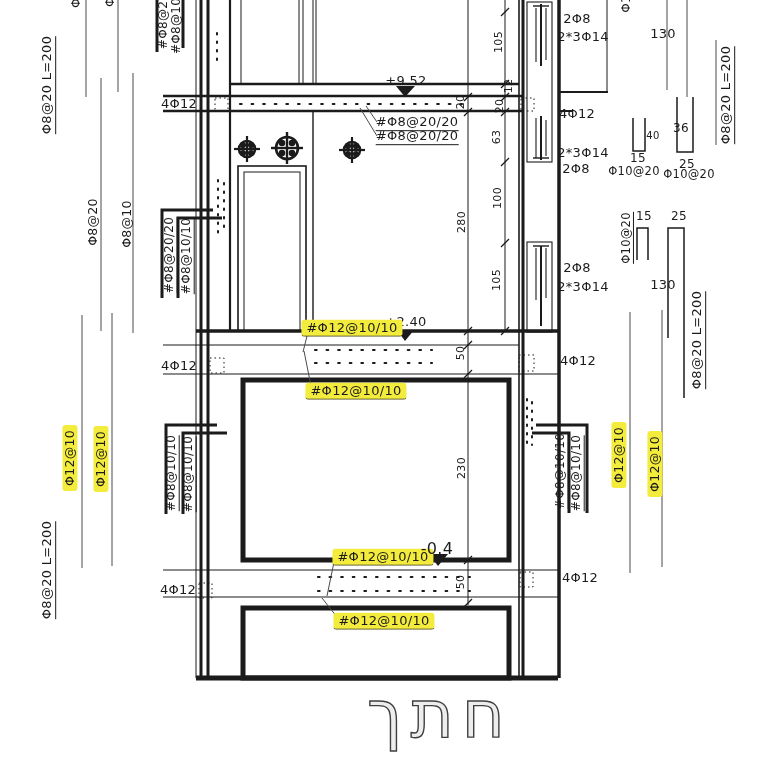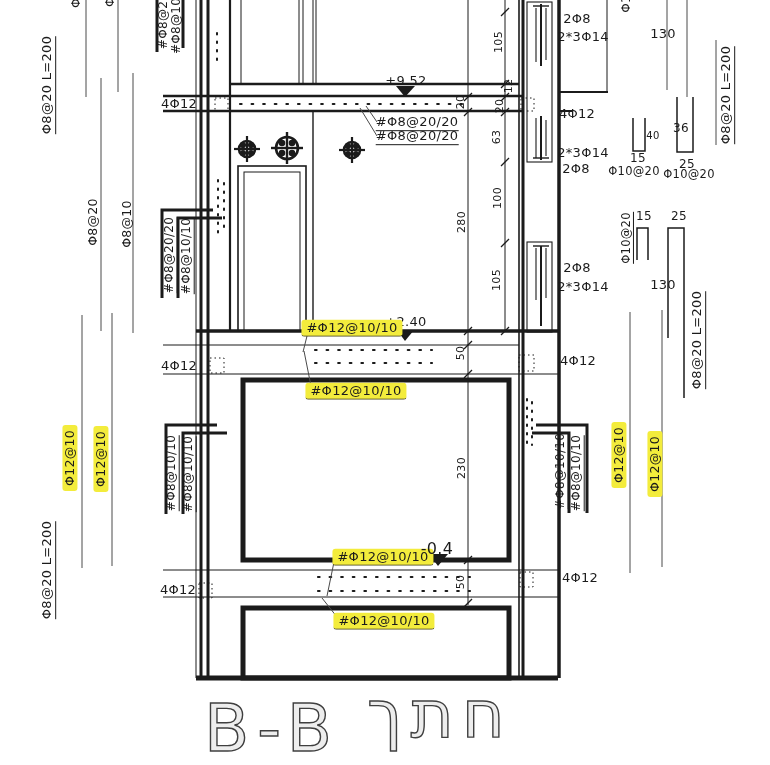--- a/index.html
+++ b/index.html
@@ -262,16 +262,15 @@
       <div class="lbl" style="left: 577px; top: 268px; font-size: 13px;">2Φ8</div>
       <div class="lbl" style="left: 583px; top: 287px; font-size: 13px;">2*3Φ14</div>
       <div class="lbl" style="left: 663px; top: 285px; font-size: 13px;">130</div>
       <div class="lbl rot ul" style="left: 698px; top: 340px; font-size: 13px;">Φ8@20 L=200</div>
       <div class="lbl" style="left: 578px; top: 361px; font-size: 13px;">4Φ12</div>
       <div class="lbl rot ul" style="left: 561px; top: 471px; font-size: 12px;">#Φ8@10/10</div>
       <div class="lbl rot ul" style="left: 577px; top: 473px; font-size: 12px;">#Φ8@10/10</div>
       <div class="lbl rot hl" style="left: 619px; top: 455px; font-size: 12.5px;">Φ12@10</div>
       <div class="lbl rot hl" style="left: 655px; top: 464px; font-size: 12.5px;">Φ12@10</div>
       <div class="lbl" style="left: 580px; top: 578px; font-size: 13px;">4Φ12</div>
-      <div class="lbl title" style="left: 272px; top: 729px;">B-B</div>
       <div class="lbl title" style="left: 440px; top: 715px; text-align: center;">חתך</div>
     </div>
 </div>
 
 </body></html>

